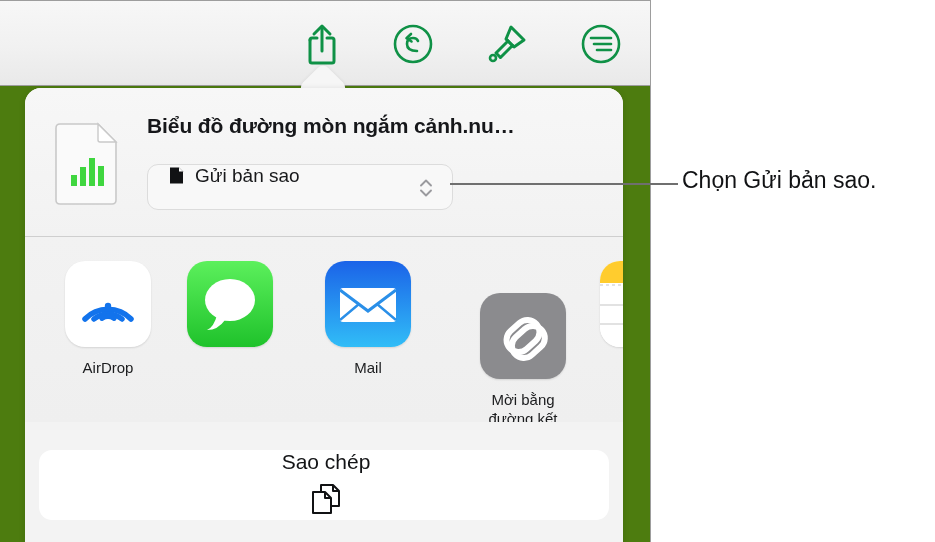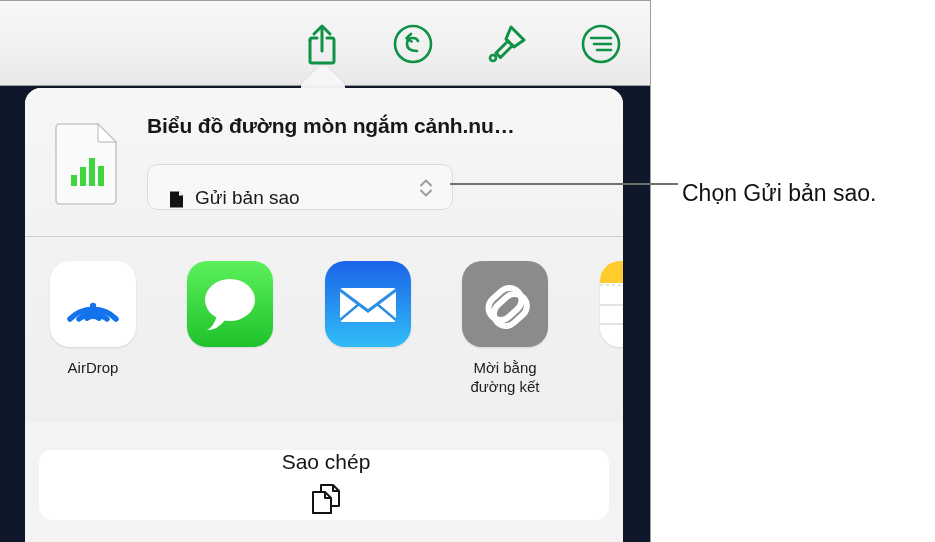--- a/index.html
+++ b/index.html
@@ -16,21 +16,21 @@
     background: #ffffff;
   }
 
   
   #shot {
     position: absolute;
     left: 0; top: 0;
     width: 651px;
     height: 542px;
     overflow: hidden;
-    background: #0f172a;
+    background: #4d7c0f;
     border-right: 1px solid #9d9d9d;
     box-sizing: border-box;
   }
 
   
   #toolbar {
     position: absolute;
     left: 0; top: 0;
     width: 651px;
     height: 86px;
@@ -113,21 +113,21 @@
   #copy-select {
     position: absolute;
     left: 122px;
     top: 76px;
     width: 306px;
     height: 46px;
     background: #f8f8f8;
     border: 1px solid #dcdcdc;
     border-radius: 11px;
     display: flex;
-    align-items: flex-end;
+    align-items: flex-start;
     box-sizing: border-box;
   }
   #copy-select-doc-icon {
     margin-left: 20px;
     width: 16px; height: 20px;
     display: flex; align-items: center; justify-content: center;
   }
   #copy-select-label {
     margin-left: 11px;
     font-size: 19px;
@@ -150,24 +150,24 @@
     height: 185px;
     background: linear-gradient(to bottom, #f2f2f2 0%, #efefef 100%);
     overflow: hidden;
   }
   .app {
     position: absolute;
     top: 24px;
     width: 114px;
     text-align: center;
   }
-  #app-airdrop  { left: 11px; }
+  #app-airdrop  { left: 26px; }
   #app-messages { left: 148px; }
   #app-mail     { left: 286px; }
-  #app-link     { left: 423px; }
+  #app-link     { left: 441px; margin-top: 32px; }
   #app-notes    { left: 561px; }
   .app-tile {
     width: 86px;
     height: 86px;
     margin: 0 auto;
     border-radius: 20px;
     overflow: hidden;
     position: relative;
     box-shadow: 0 1px 2px rgba(0,0,0,0.12);
   }
@@ -204,21 +204,21 @@
     position: absolute;
     left: 450px;
     top: 183px;
     width: 228px;
     height: 2px;
     background: #6f6f6f;
   }
   #callout-text {
     position: absolute;
     left: 682px;
-    top: 180px;
+    top: 167px;
     font-size: 23px;
     color: #111214;
     white-space: nowrap;
     text-align: center;
   }
 </style>
 </head>
 <body>
 
 <div id="root">
@@ -325,20 +325,21 @@
         </div>
 
         <div class="app" id="app-mail">
           <div class="app-tile" style="background:linear-gradient(to bottom,#1b63e8,#31bdf7);">
             <svg width="86" height="86" viewBox="0 0 86 86">
               <rect x="15" y="27" width="56" height="34" rx="3" fill="#ffffff"></rect>
               <path d="M15 29 L43 50 L71 29" fill="none" stroke="#2a8fe8" stroke-width="3"></path>
               <path d="M15 59 L34 43 M71 59 L52 43" fill="none" stroke="#2a8fe8" stroke-width="2.4"></path>
             </svg>
           </div>
+          <div class="app-label">Mail</div>
         </div>
 
         <div class="app" id="app-link">
           <div class="app-tile" style="background:#8b8b8e;">
             <svg width="86" height="86" viewBox="0 0 86 86">
               <g transform="rotate(-42 43 43)">
                 <rect x="25" y="31" width="36" height="24" rx="12" fill="none" stroke="#ffffff" stroke-width="6"></rect>
                 <rect x="25" y="31" width="36" height="24" rx="12" fill="none" stroke="#8b8b8e" stroke-width="2" opacity="0"></rect>
               </g>
               <g transform="rotate(-42 43 43) translate(0 16)">

